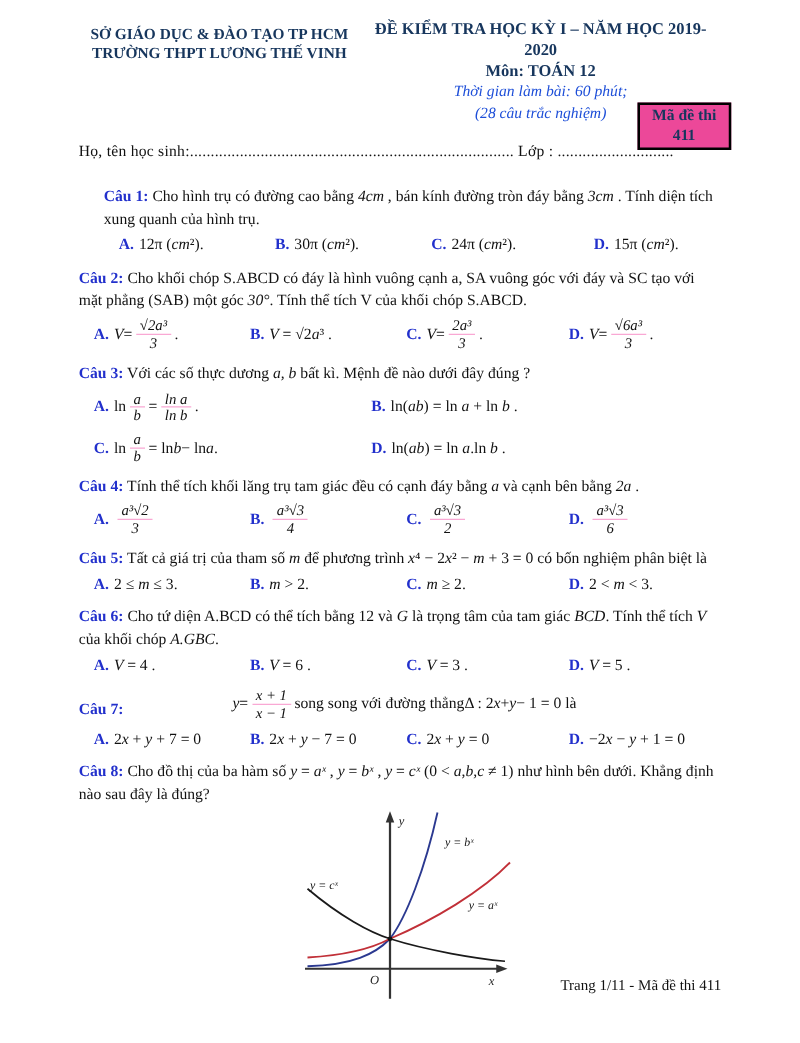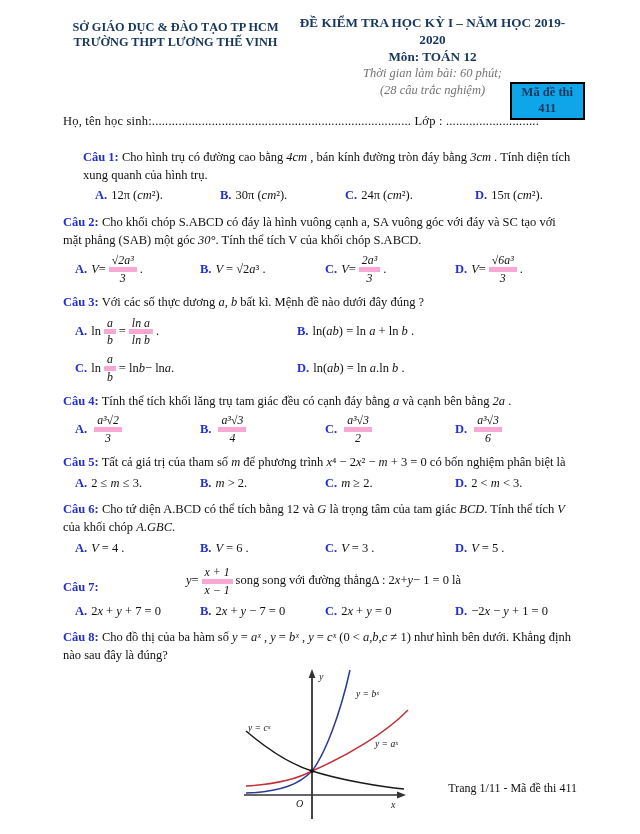--- a/index.html
+++ b/index.html
@@ -15,44 +15,44 @@
     overflow:hidden;
   }
   .it{font-style:italic;}
 
   
   .header{display:flex;margin-bottom:2px;}
   .header-left{width:225px;text-align:center;color:#17365D;font-weight:bold;font-size:12.3px;line-height:1.25;padding-top:6px;}
   .header-right{flex:1;text-align:center;color:#17365D;line-height:1.3;}
   .exam-title{font-weight:bold;font-size:13.2px;}
   .subject{font-weight:bold;font-size:13.2px;}
-  .duration,.count-note{font-style:italic;font-size:12.5px;color:#737373;}
+  .duration,.count-note{font-style:italic;font-size:12.5px;color:#1d4ed8;}
   .code-box{
     position:absolute;top:82px;right:55px;
     border:2px solid #000;
     padding:1px 10px 2px 10px;
     text-align:center;color:#17365D;font-weight:bold;font-size:12.5px;line-height:1.25;
-    background:#0ea5e9;
+    background:#ec4899;
   }
   .notice{text-align:center;font-style:italic;margin-top:30px;margin-bottom:0;}
   .student-line{margin-top:16px;white-space:nowrap;overflow:hidden;letter-spacing:.2px;}
 
   
   .question{margin-top:9px;}
   .qtext{margin:0;line-height:1.42;}
   .qlabel{color:#2230CC;font-weight:bold;}
   .opts{display:grid;margin-left:12px;margin-top:3px;}
   .cols4{grid-template-columns:125px 125px 130px auto;}
   .cols2{grid-template-columns:222px auto;row-gap:6px;}
   .opt{display:flex;align-items:center;line-height:1.4;}
   .letter{color:#2230CC;font-weight:bold;margin-right:4px;}
 
   
   .frac{display:inline-flex;flex-direction:column;align-items:center;vertical-align:middle;margin:0 3px;line-height:1.08;font-size:11.8px;font-style:italic;}
-  .frac .num{border-bottom:5px solid #f9a8d4;padding:0 3px;}
+  .frac .num{border-bottom:1px solid #f9a8d4;padding:0 3px;}
   .frac .den{padding:0 3px;}
 
   
   .chart-wrap{margin-left:171px;margin-top:2px;height:152px;}
   .chart-wrap svg{overflow:visible;}
   .axis-lbl{font-family:"Liberation Serif","DejaVu Serif",serif;font-style:italic;font-size:10px;fill:#222;}
   .curve-lbl{font-family:"Liberation Serif","DejaVu Serif",serif;font-style:italic;font-size:9.5px;fill:#111;}
   .footer{position:absolute;top:781px;right:63px;font-size:12px;color:#111;}
 </style>
 </head>

